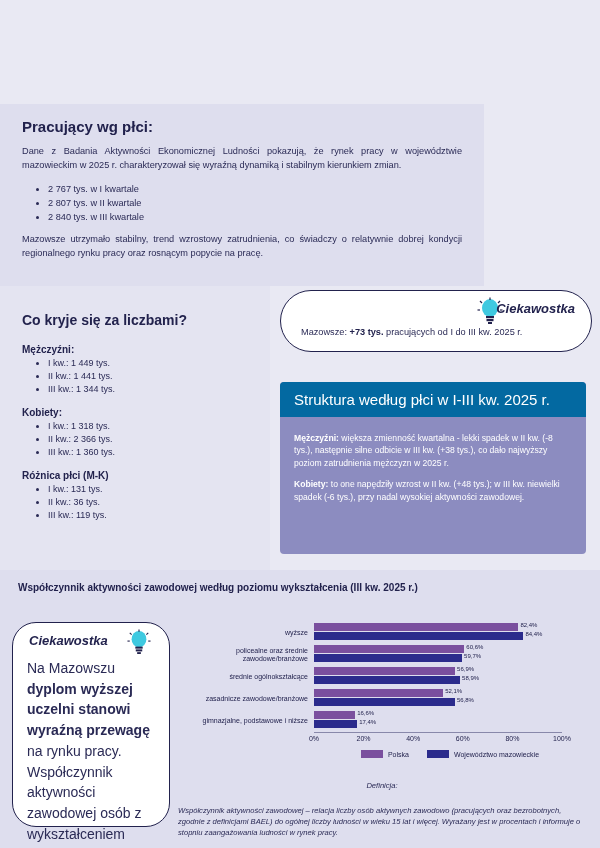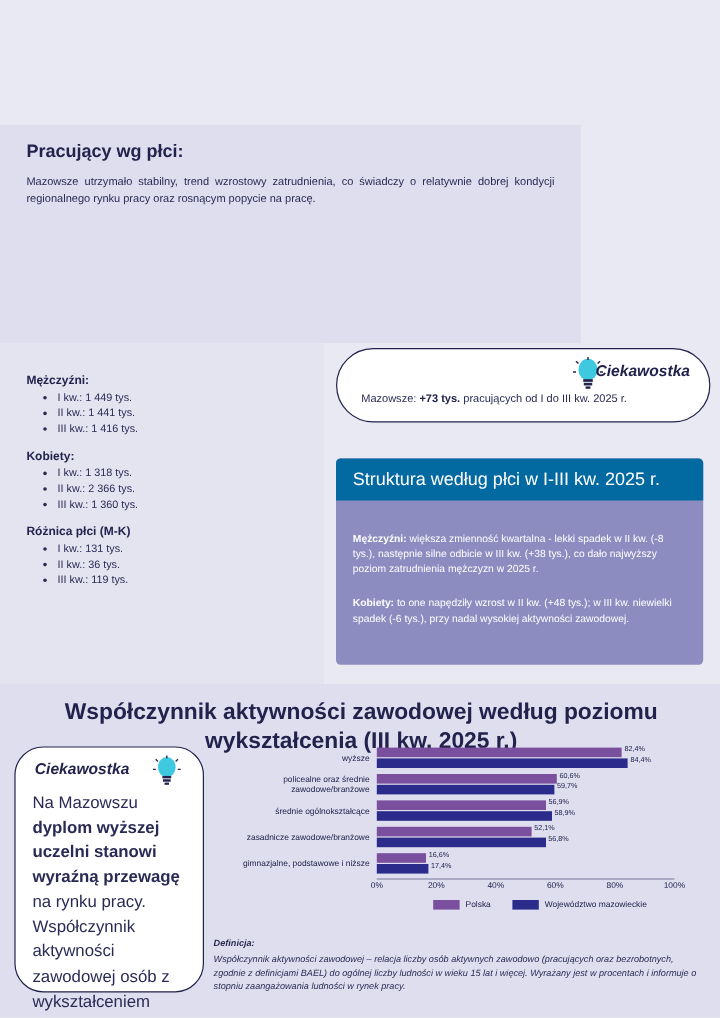--- a/index.html
+++ b/index.html
@@ -164,34 +164,34 @@
     font-weight: normal;
     padding: 9px 14px;
     border-radius: 4px 4px 0 0;
   }
   .struktura-body {
     padding: 10px 14px;
     color: #ffffff;
     font-size: 8.6px;
     line-height: 1.45;
   }
-  .struktura-body p { margin: 16px 0 9px 0; }
+  .struktura-body p { margin: 5px 0 9px 0; }
   .struktura-body b { font-weight: bold; }
 
   
   .sec3 {
     position: absolute;
     left: 0;
     top: 570px;
     width: 600px;
     height: 278px;
     background: #dedeee;
     padding: 12px 16px 0 18px;
   }
-  .sec3 .h2 { font-size: 19px; line-height: 1.25; margin-bottom: 10px; text-align: center; }
+  .sec3 .h2 { font-size: 10px; line-height: 1.25; margin-bottom: 10px; }
 
   
   .fact2 {
     position: absolute;
     left: 12px;
     top: 52px;
     width: 158px;
     height: 205px;
     background: #ffffff;
     border: 1.4px solid #22224d;
@@ -292,43 +292,50 @@
   .definicja {
     position: absolute;
     left: 178px;
     top: 210px;
     width: 408px;
     font-size: 7.6px;
     line-height: 1.45;
     color: #2a2a55;
     font-style: italic;
   }
-  .definicja .dtitle { font-weight: bold; font-style: italic; margin-bottom: 3px; }
+  .definicja .dtitle { font-weight: normal; font-style: italic; margin-bottom: 14px; text-align: center; }
 </style>
 </head>
 <body>
 
 <div class="page">
 
 
   <div class="sec1">
     <h2 class="h2">Pracujący wg płci:</h2>
+    <p class="ptext">Dane z Badania Aktywności Ekonomicznej Ludności pokazują, że rynek pracy w województwie mazowieckim w 2025  r. charakteryzował się wyraźną dynamiką i stabilnym kierunkiem zmian.</p>
+    <ul class="bullets">
+      <li>2 767 tys. w I kwartale</li>
+      <li>2 807 tys. w II kwartale</li>
+      <li>2 840 tys. w III kwartale</li>
+    </ul>
     <p class="ptext">Mazowsze utrzymało stabilny, trend wzrostowy zatrudnienia, co świadczy o relatywnie dobrej kondycji regionalnego rynku pracy oraz rosnącym popycie na pracę.</p>
   </div>
 
   <div class="sec2">
 
     <div class="col-left">
+      <h2 class="h2">Co kryje się za liczbami?</h2>
 
       <div class="grp">
         <div class="grp-title">Mężczyźni:</div>
         <ul>
           <li>I kw.: 1 449 tys.</li>
           <li>II kw.: 1 441 tys.</li>
-          <li>III kw.: 1 416 tys.</li>
+          <li>III kw.: 1 344 tys.</li>
         </ul>
       </div>
 
       <div class="grp">
         <div class="grp-title">Kobiety:</div>
         <ul>
           <li>I kw.: 1 318 tys.</li>
           <li>II kw.: 2 366 tys.</li>
           <li>III kw.: 1 360 tys.</li>
         </ul>

